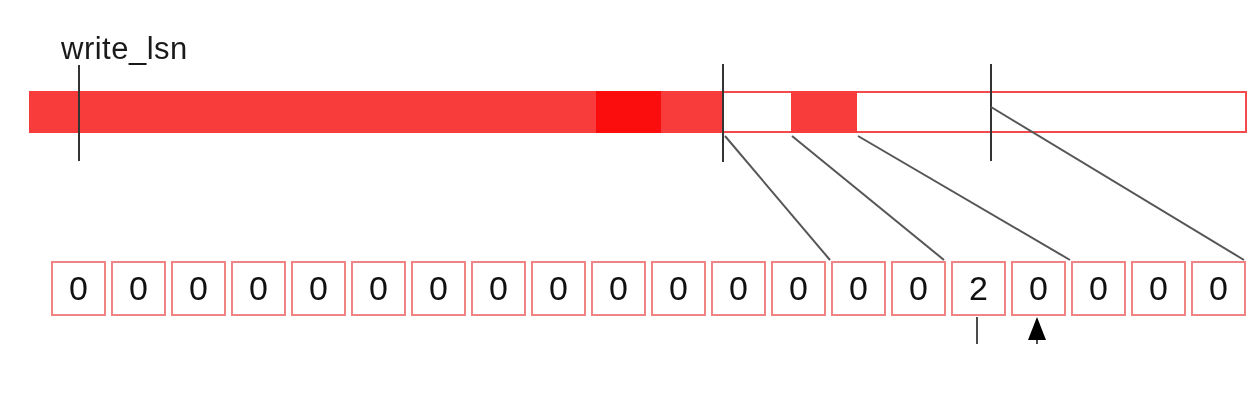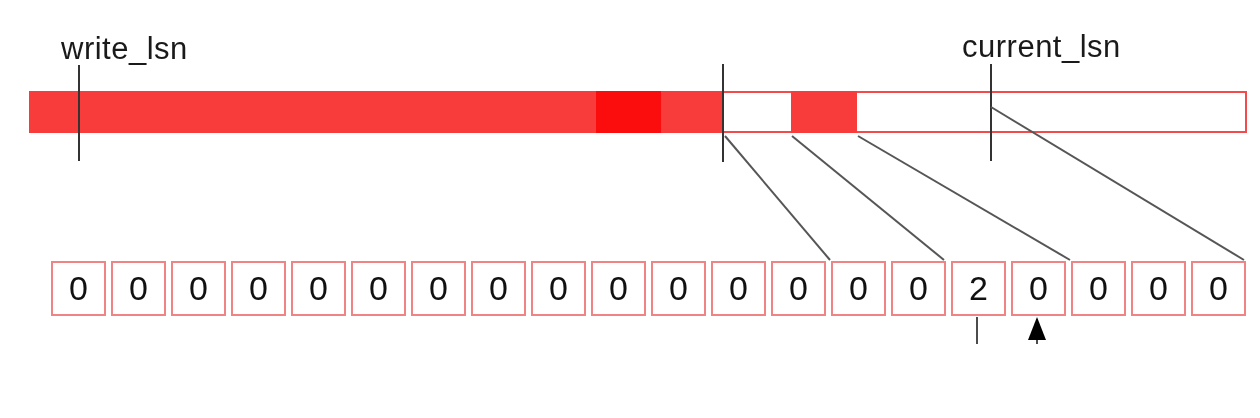--- a/index.html
+++ b/index.html
@@ -41,21 +41,20 @@
     background:#fff;display:flex;align-items:center;justify-content:center;
     font-size:34px;color:#111;
   }
 </style>
 </head>
 <body>
 
 <div class="canvas">
 
   <div class="label write">write_lsn</div>
-  <div class="label current">current_lsn</div>
 
   <div class="bar">
     <div class="seg a"></div>
     <div class="seg b"></div>
     <div class="seg c"></div>
     <div class="seg d"></div>
   </div>
 
   <svg class="lines" viewBox="0 0 1260 418">
 

